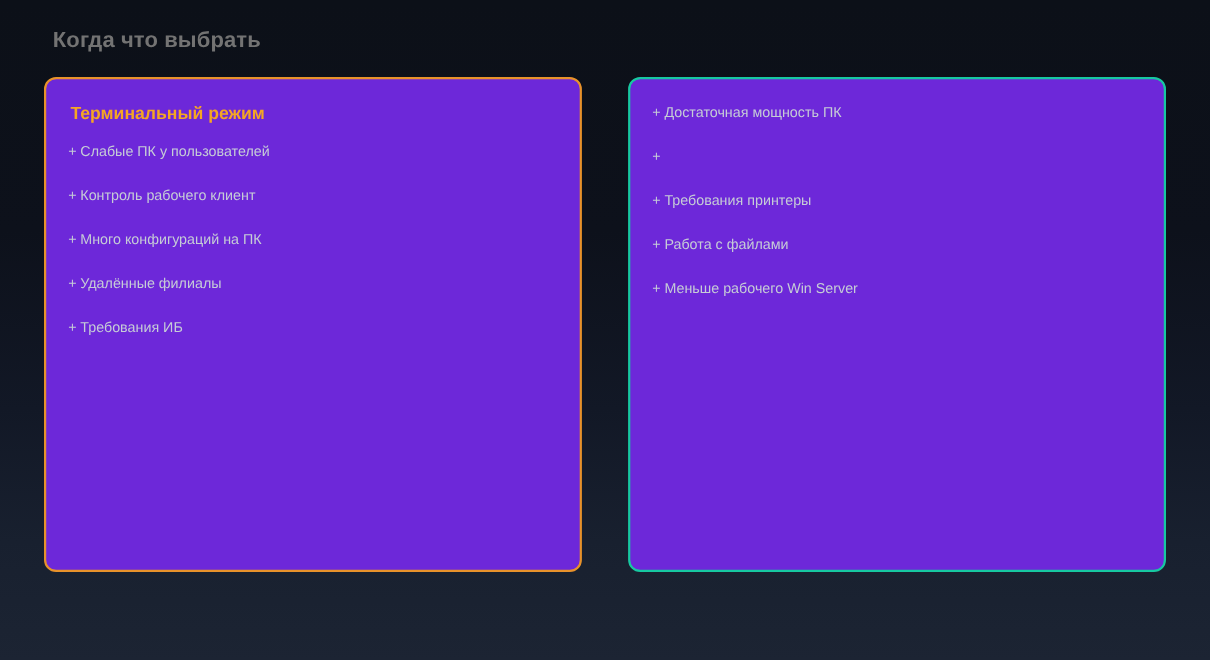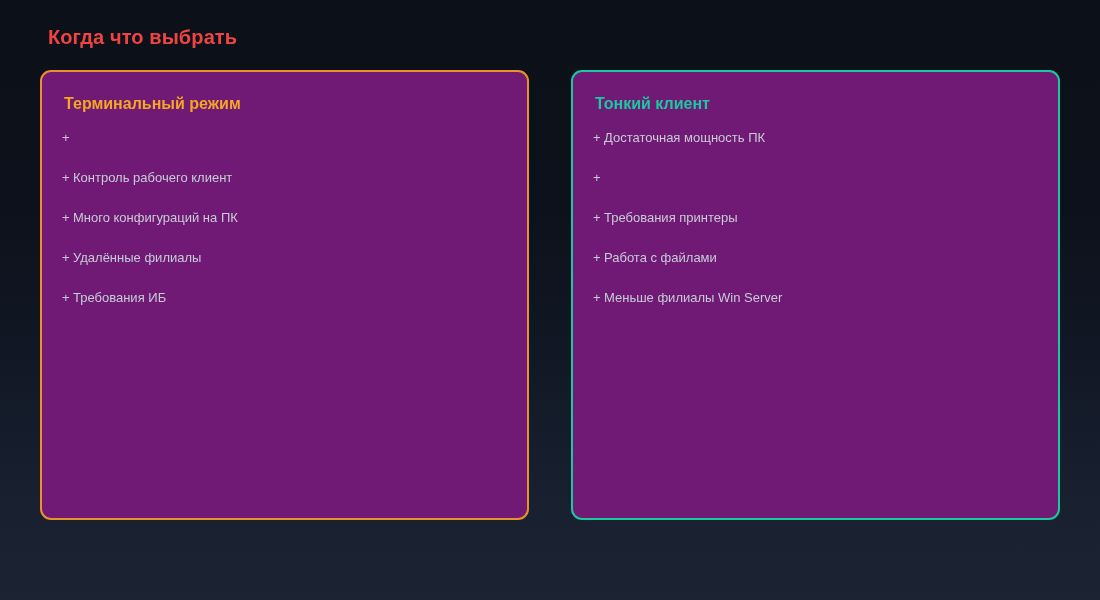--- a/index.html
+++ b/index.html
@@ -23,40 +23,40 @@
     position: relative;
   }
 
   
   .slide-title {
     position: absolute;
     left: 48px;
     top: 24px;
     font-size: 20px;
     font-weight: bold;
-    color: #ef4444;
+    color: #737373;
     letter-spacing: 0.1px;
     line-height: 26px;
     white-space: nowrap;
   }
 
   
   .cards {
     position: absolute;
     left: 40px;
     top: 70px;
     width: 1020px;
     height: 450px;
     display: flex;
     gap: 42px;
   }
 
   .card {
     flex: 1 1 0;
-    background: #701a75;
+    background: #6d28d9;
     border-radius: 11px;
     border: 2px solid transparent;
     padding: 22px 20px 20px 20px;
     position: relative;
   }
 
   .card.accent-orange { border-color: #e8922b; }
   .card.accent-teal   { border-color: #17c8a1; }
 
   .card-title {
@@ -100,20 +100,21 @@
 
 <div class="slide-title">Когда что выбрать</div>
 
 <div class="cards">
 
   <section class="card accent-orange">
     <h2 class="card-title">Терминальный режим</h2>
     <ul class="card-list">
       <li>
         <span class="bullet-plus">+</span>
+        <span class="item-label">Слабые ПК у пользователей</span>
       </li>
       <li>
         <span class="bullet-plus">+</span>
         <span class="item-label">Контроль рабочего клиент</span>
       </li>
       <li>
         <span class="bullet-plus">+</span>
         <span class="item-label">Много конфигураций на ПК</span>
       </li>
       <li>
@@ -121,37 +122,36 @@
         <span class="item-label">Удалённые филиалы</span>
       </li>
       <li>
         <span class="bullet-plus">+</span>
         <span class="item-label">Требования ИБ</span>
       </li>
     </ul>
   </section>
 
   <section class="card accent-teal">
-    <h2 class="card-title">Тонкий клиент</h2>
     <ul class="card-list">
       <li>
         <span class="bullet-plus">+</span>
         <span class="item-label">Достаточная мощность ПК</span>
       </li>
       <li>
         <span class="bullet-plus">+</span>
       </li>
       <li>
         <span class="bullet-plus">+</span>
         <span class="item-label">Требования принтеры</span>
       </li>
       <li>
         <span class="bullet-plus">+</span>
         <span class="item-label">Работа с файлами</span>
       </li>
       <li>
         <span class="bullet-plus">+</span>
-        <span class="item-label">Меньше филиалы Win Server</span>
+        <span class="item-label">Меньше рабочего Win Server</span>
       </li>
     </ul>
   </section>
 
 </div>
 
 </body></html>

